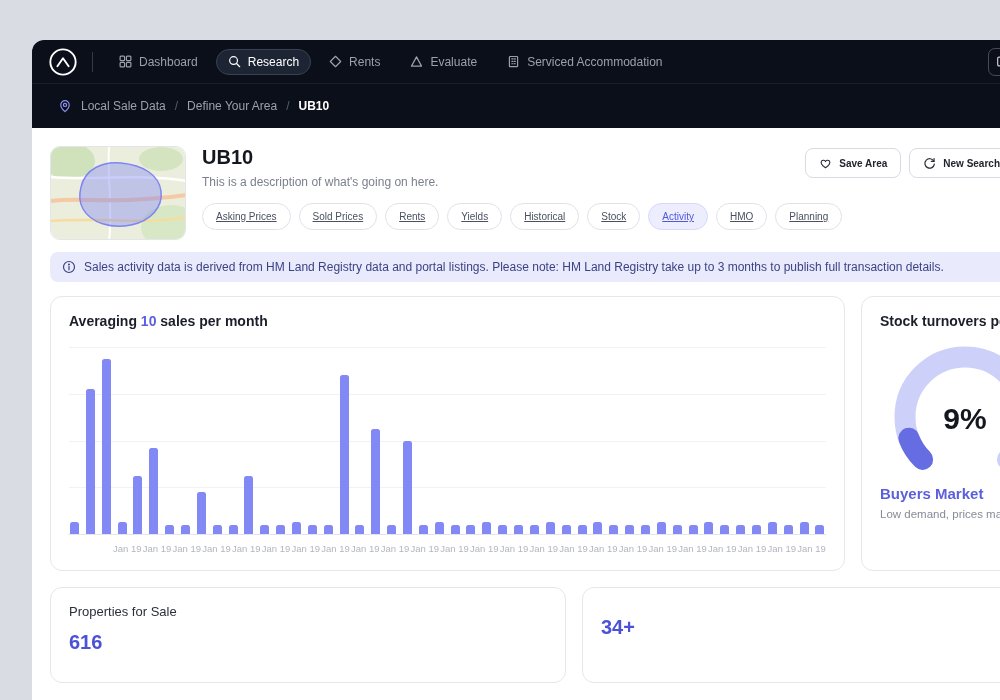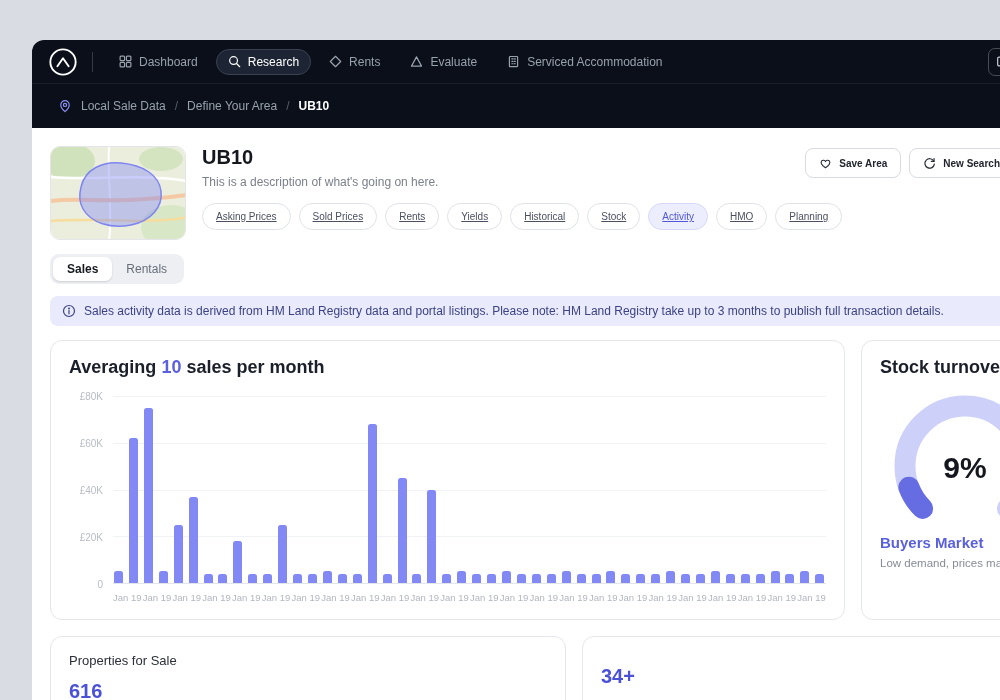--- a/index.html
+++ b/index.html
@@ -54,21 +54,21 @@
          padding:5px 14px; border-radius:7px; cursor:pointer; }
   .seg.active { background:#fff; color:#15181f; font-weight:600; box-shadow:0 1px 2px rgba(20,24,40,0.14); }
 
   .banner { margin-top:12px; display:flex; align-items:center; gap:8px; background:#e9ebfd; border-radius:8px;
             padding:8px 12px; color:#3c4283; font-size:12px; font-weight:500; white-space:nowrap; }
   .banner svg { width:14px; height:14px; flex:0 0 auto; }
 
   .charts-row { display:flex; gap:16px; margin-top:14px; align-items:stretch; }
   .card { background:#fff; border:1px solid #e5e7ec; border-radius:12px; padding:16px 18px; }
   .bar-card { width:795px; flex:0 0 auto; }
-  .card-title { font-size:18px; font-weight:700; color:#1b1f29; white-space:nowrap; }
+  .card-title { font-size:14px; font-weight:700; color:#1b1f29; white-space:nowrap; }
   .card-title .accent { color:#5a60e0; }
   .chart { display:flex; gap:10px; margin-top:18px; }
   .y-axis { width:34px; position:relative; height:188px; flex:0 0 auto; }
   .ytick { position:absolute; right:0; transform:translateY(-50%); font-size:10px; color:#b8bcc5; }
   .plot { flex:1; position:relative; height:188px; border-bottom:1px solid #e2e5ea; }
   .gline { position:absolute; left:0; right:0; height:1px; background:#f1f2f6; }
   .bars { position:absolute; left:0; right:0; top:0; bottom:0; display:flex; align-items:flex-end;
           justify-content:space-between; padding:0 1px; }
   .bar { width:9px; border-radius:2.5px 2.5px 0 0; }
   .x-axis { display:flex; justify-content:space-between; margin:8px 0 0 44px; }
@@ -220,49 +220,38 @@
         <button class="btn">
           <svg class="bicon" viewBox="0 0 14 14" fill="none" stroke="#2a2e37" stroke-width="1.3" stroke-linecap="round">
             <path d="M11.7 4.6A5.1 5.1 0 1 0 12.2 7.6"></path>
               <path d="M11.9 1.6v3h-3"></path>
           </svg>
           <span>New Search</span>
         </button>
       </div>
     </div>
 
-    <div class="toggle">
-        <button class="seg active">Sales</button>
-        <button class="seg">Rentals</button>
-      </div>
 
     <div class="banner">
       <svg viewBox="0 0 14 14" fill="none" stroke="#3c4283" stroke-width="1.2">
         <circle cx="7" cy="7" r="5.5"></circle>
           <path d="M7 6.6v3.2" stroke-linecap="round"></path>
           <circle cx="7" cy="4.4" r="0.4" fill="#3c4283"></circle>
       </svg>
       <span>Sales activity data is derived from HM Land Registry data and portal listings. Please note: HM Land Registry take up to 3 months to publish full transaction details.</span>
     </div>
 
     <div class="charts-row">
       <section class="card bar-card">
         <div class="card-title">
           <span>Averaging</span>
           <span class="accent">10</span>
           <span>sales per month</span>
         </div>
         <div class="chart">
-          <div class="y-axis">
-              <span class="ytick" style="top: 0%;">£80K</span>
-              <span class="ytick" style="top: 25%;">£60K</span>
-              <span class="ytick" style="top: 50%;">£40K</span>
-              <span class="ytick" style="top: 75%;">£20K</span>
-              <span class="ytick" style="top: 100%;">0</span>
-            </div>
           <div class="plot">
             <div>
                 <div class="gline" style="top: 0%;"></div>
                 <div class="gline" style="top: 25%;"></div>
                 <div class="gline" style="top: 50%;"></div>
                 <div class="gline" style="top: 75%;"></div>
               </div>
             <div class="bars">
                 <div class="bar" style="height: 6.25%; background: rgb(130, 137, 244);"></div>
                 <div class="bar" style="height: 77.5%; background: rgb(130, 137, 244);"></div>

